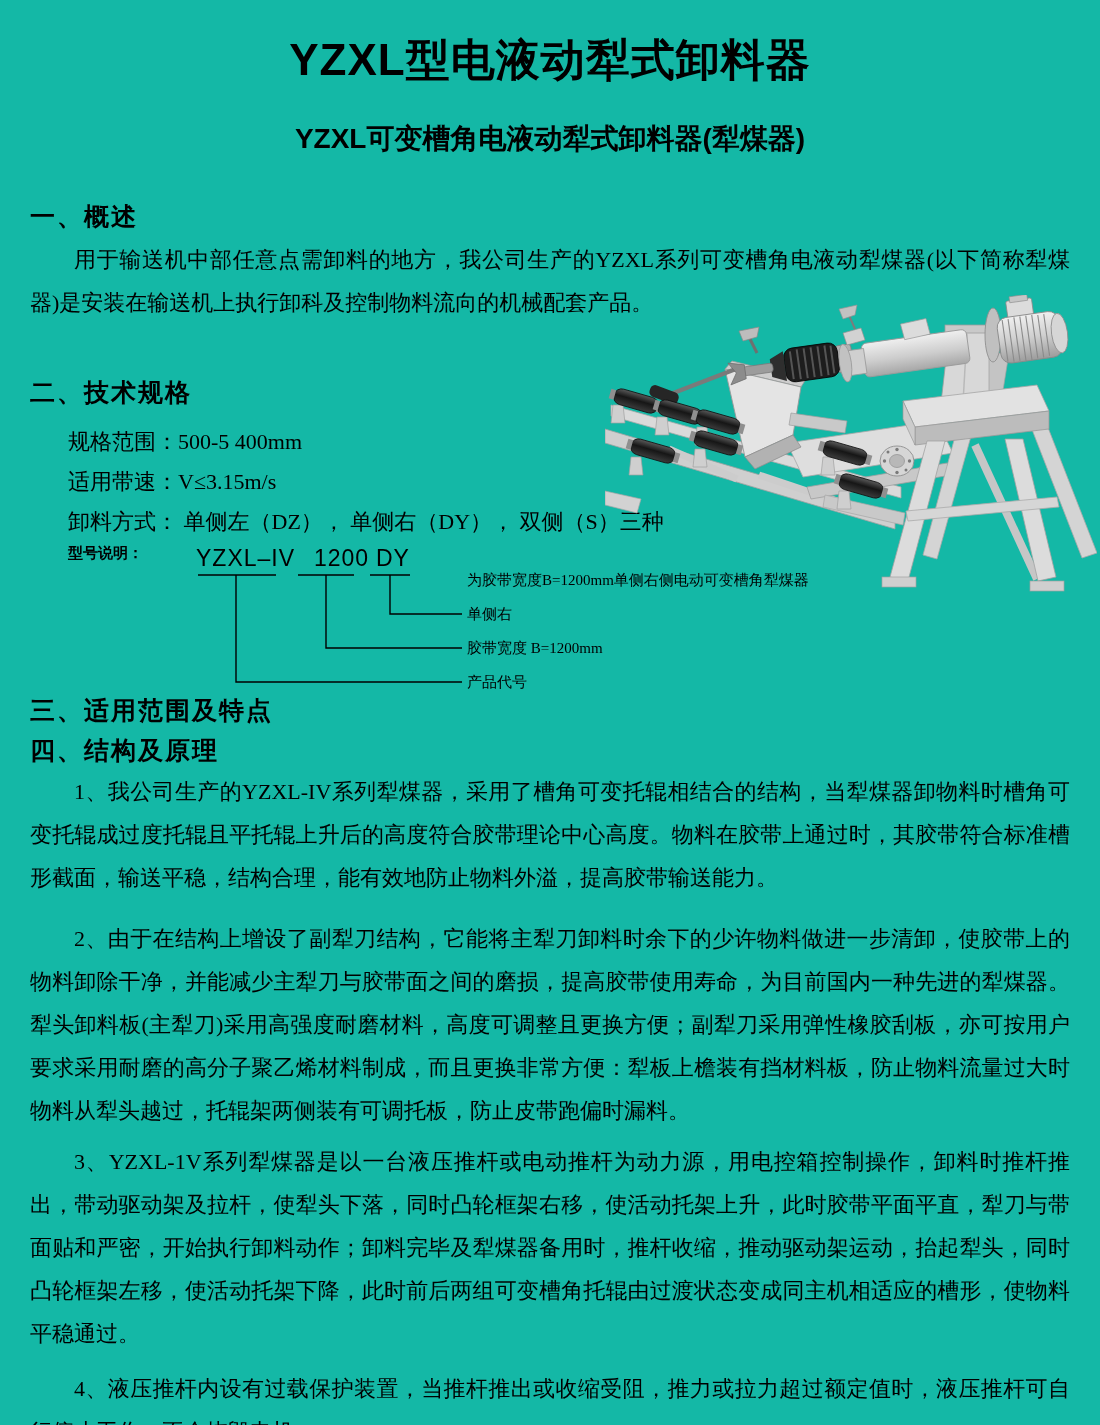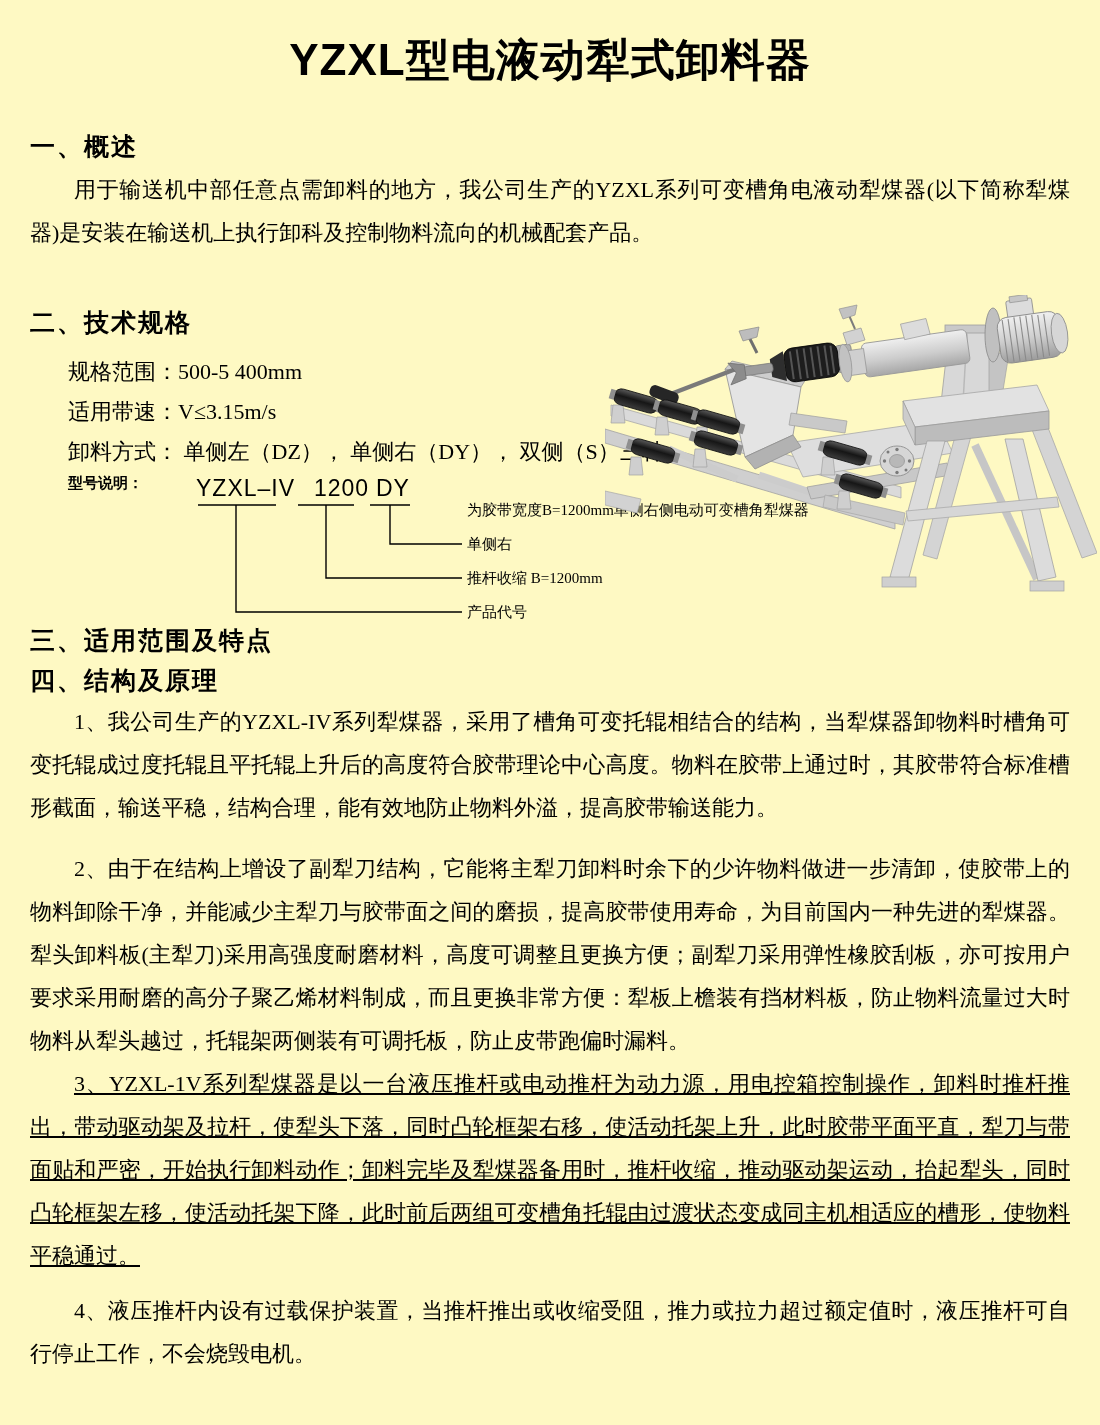--- a/index.html
+++ b/index.html
@@ -1,20 +1,20 @@
 <!DOCTYPE html>
 <html><head>
 <meta charset="utf-8">
 <style>
   html, body { margin: 0; padding: 0; background: #ffffff; }
   body { width: 1100px; height: 1425px; overflow: hidden; }
   .page {
     position: relative; width: 1100px; height: 1425px;
     box-sizing: border-box; padding: 0 30px; overflow: hidden;
-    background: #fef9c3; color: #000;
+    background: #14b8a6; color: #000;
     font-family: "Liberation Serif", "DejaVu Serif", serif;
   }
   .doc-title {
     margin: 0; padding-top: 34px; text-align: center;
     font-family: "Liberation Sans", "DejaVu Sans", sans-serif;
     font-weight: bold; font-size: 44px; line-height: 52px; letter-spacing: 1px;
   }
   .doc-subtitle {
     margin-top: 36px; text-align: center;
     font-family: "Liberation Sans", "DejaVu Sans", sans-serif;
@@ -28,21 +28,21 @@
   .h2 { margin-top: 52px; }
   .h3 { margin-top: 0; }
   .h4 { margin-top: 8px; }
   .body-p {
     margin: 0; font-size: 22px; line-height: 43px; text-align: justify;
   }
   .p-overview { margin-top: 6px; text-indent: 44px; }
   .p-range   { margin-top: 6px; text-indent: 28px; }
   .p-s4a { margin-top: 4px;  text-indent: 44px; }
   .p-s4b { margin-top: 18px;  text-indent: 44px; }
-  .p-s4c {  text-indent: 44px; text-decoration: underline; }
+  .p-s4c { margin-top: 8px;  text-indent: 44px; }
   .p-s4d { margin-top: 12px; text-indent: 44px; }
   .spec-list { margin-top: 14px; }
   .spec-line { font-size: 22px; line-height: 40px; padding-left: 38px; }
   .model-block { position: relative; height: 150px; margin-top: 2px; }
   .model-label {
     position: absolute; left: 38px; top: 0;
     font-family: "Liberation Sans", "DejaVu Sans", sans-serif;
     font-weight: bold; font-size: 15px;
   }
   .model-code {
@@ -57,20 +57,21 @@
   }
   .co0 { top: 24px; } .co1 { top: 58px; } .co2 { top: 92px; } .co3 { top: 126px; }
   .illustration { position: absolute; left: 605px; top: 295px; width: 492px; height: 322px; }
 </style>
 </head>
 <body>
 
 <div class="page">
 
   <div class="doc-title">YZXL型电液动犁式卸料器</div>
+  <div class="doc-subtitle">YZXL可变槽角电液动犁式卸料器(犁煤器)</div>
 
   <div class="sec-heading h1">一、概述</div>
   <p class="body-p p-overview">用于输送机中部任意点需卸料的地方，我公司生产的YZXL系列可变槽角电液动犁煤器(以下简称犁煤器)是安装在输送机上执行卸科及控制物料流向的机械配套产品。</p>
 
   <div class="sec-heading h2">二、技术规格</div>
   <div class="spec-list">
     <div class="spec-line">规格范围：500-5 400mm</div>
     <div class="spec-line">适用带速：V≤3.15m/s</div>
     <div class="spec-line">卸料方式： 单侧左（DZ）， 单侧右（DY）， 双侧（S）三种</div>
   </div>
@@ -83,21 +84,21 @@
     <svg class="model-svg" viewBox="0 0 1040 150" xmlns="http://www.w3.org/2000/svg">
       <line x1="168" y1="31" x2="246" y2="31" stroke="#000" stroke-width="1.6"></line>
       <line x1="268" y1="31" x2="324" y2="31" stroke="#000" stroke-width="1.6"></line>
       <line x1="340" y1="31" x2="380" y2="31" stroke="#000" stroke-width="1.6"></line>
       <polyline points="206,31 206,138 432,138" fill="none" stroke="#000" stroke-width="1.4"></polyline>
       <polyline points="296,31 296,104 432,104" fill="none" stroke="#000" stroke-width="1.4"></polyline>
       <polyline points="360,31 360,70 432,70" fill="none" stroke="#000" stroke-width="1.4"></polyline>
     </svg>
     <span class="callout co0">为胶带宽度B=1200mm单侧右侧电动可变槽角犁煤器</span>
     <span class="callout co1">单侧右</span>
-    <span class="callout co2">推杆收缩 B=1200mm</span>
+    <span class="callout co2">胶带宽度 B=1200mm</span>
     <span class="callout co3">产品代号</span>
   </div>
 
   <div class="sec-heading h3">三、适用范围及特点</div>
 
   <div class="sec-heading h4">四、结构及原理</div>
   <p class="body-p p-s4a">1、我公司生产的YZXL-IV系列犁煤器，采用了槽角可变托辊相结合的结构，当犁煤器卸物料时槽角可变托辊成过度托辊且平托辊上升后的高度符合胶带理论中心高度。物料在胶带上通过时，其胶带符合标准槽形截面，输送平稳，结构合理，能有效地防止物料外溢，提高胶带输送能力。</p>
   <p class="body-p p-s4b">2、由于在结构上增设了副犁刀结构，它能将主犁刀卸料时余下的少许物料做进一步清卸，使胶带上的物料卸除干净，并能减少主犁刀与胶带面之间的磨损，提高胶带使用寿命，为目前国内一种先进的犁煤器。犁头卸料板(主犁刀)采用高强度耐磨材料，高度可调整且更换方便；副犁刀采用弹性橡胶刮板，亦可按用户要求采用耐磨的高分子聚乙烯材料制成，而且更换非常方便：犁板上檐装有挡材料板，防止物料流量过大时物料从犁头越过，托辊架两侧装有可调托板，防止皮带跑偏时漏料。</p>
   <p class="body-p p-s4c">3、YZXL-1V系列犁煤器是以一台液压推杆或电动推杆为动力源，用电控箱控制操作，卸料时推杆推出，带动驱动架及拉杆，使犁头下落，同时凸轮框架右移，使活动托架上升，此时胶带平面平直，犁刀与带面贴和严密，开始执行卸料动作；卸料完毕及犁煤器备用时，推杆收缩，推动驱动架运动，抬起犁头，同时凸轮框架左移，使活动托架下降，此时前后两组可变槽角托辊由过渡状态变成同主机相适应的槽形，使物料平稳通过。</p>
   <p class="body-p p-s4d">4、液压推杆内设有过载保护装置，当推杆推出或收缩受阻，推力或拉力超过额定值时，液压推杆可自行停止工作，不会烧毁电机。</p>

